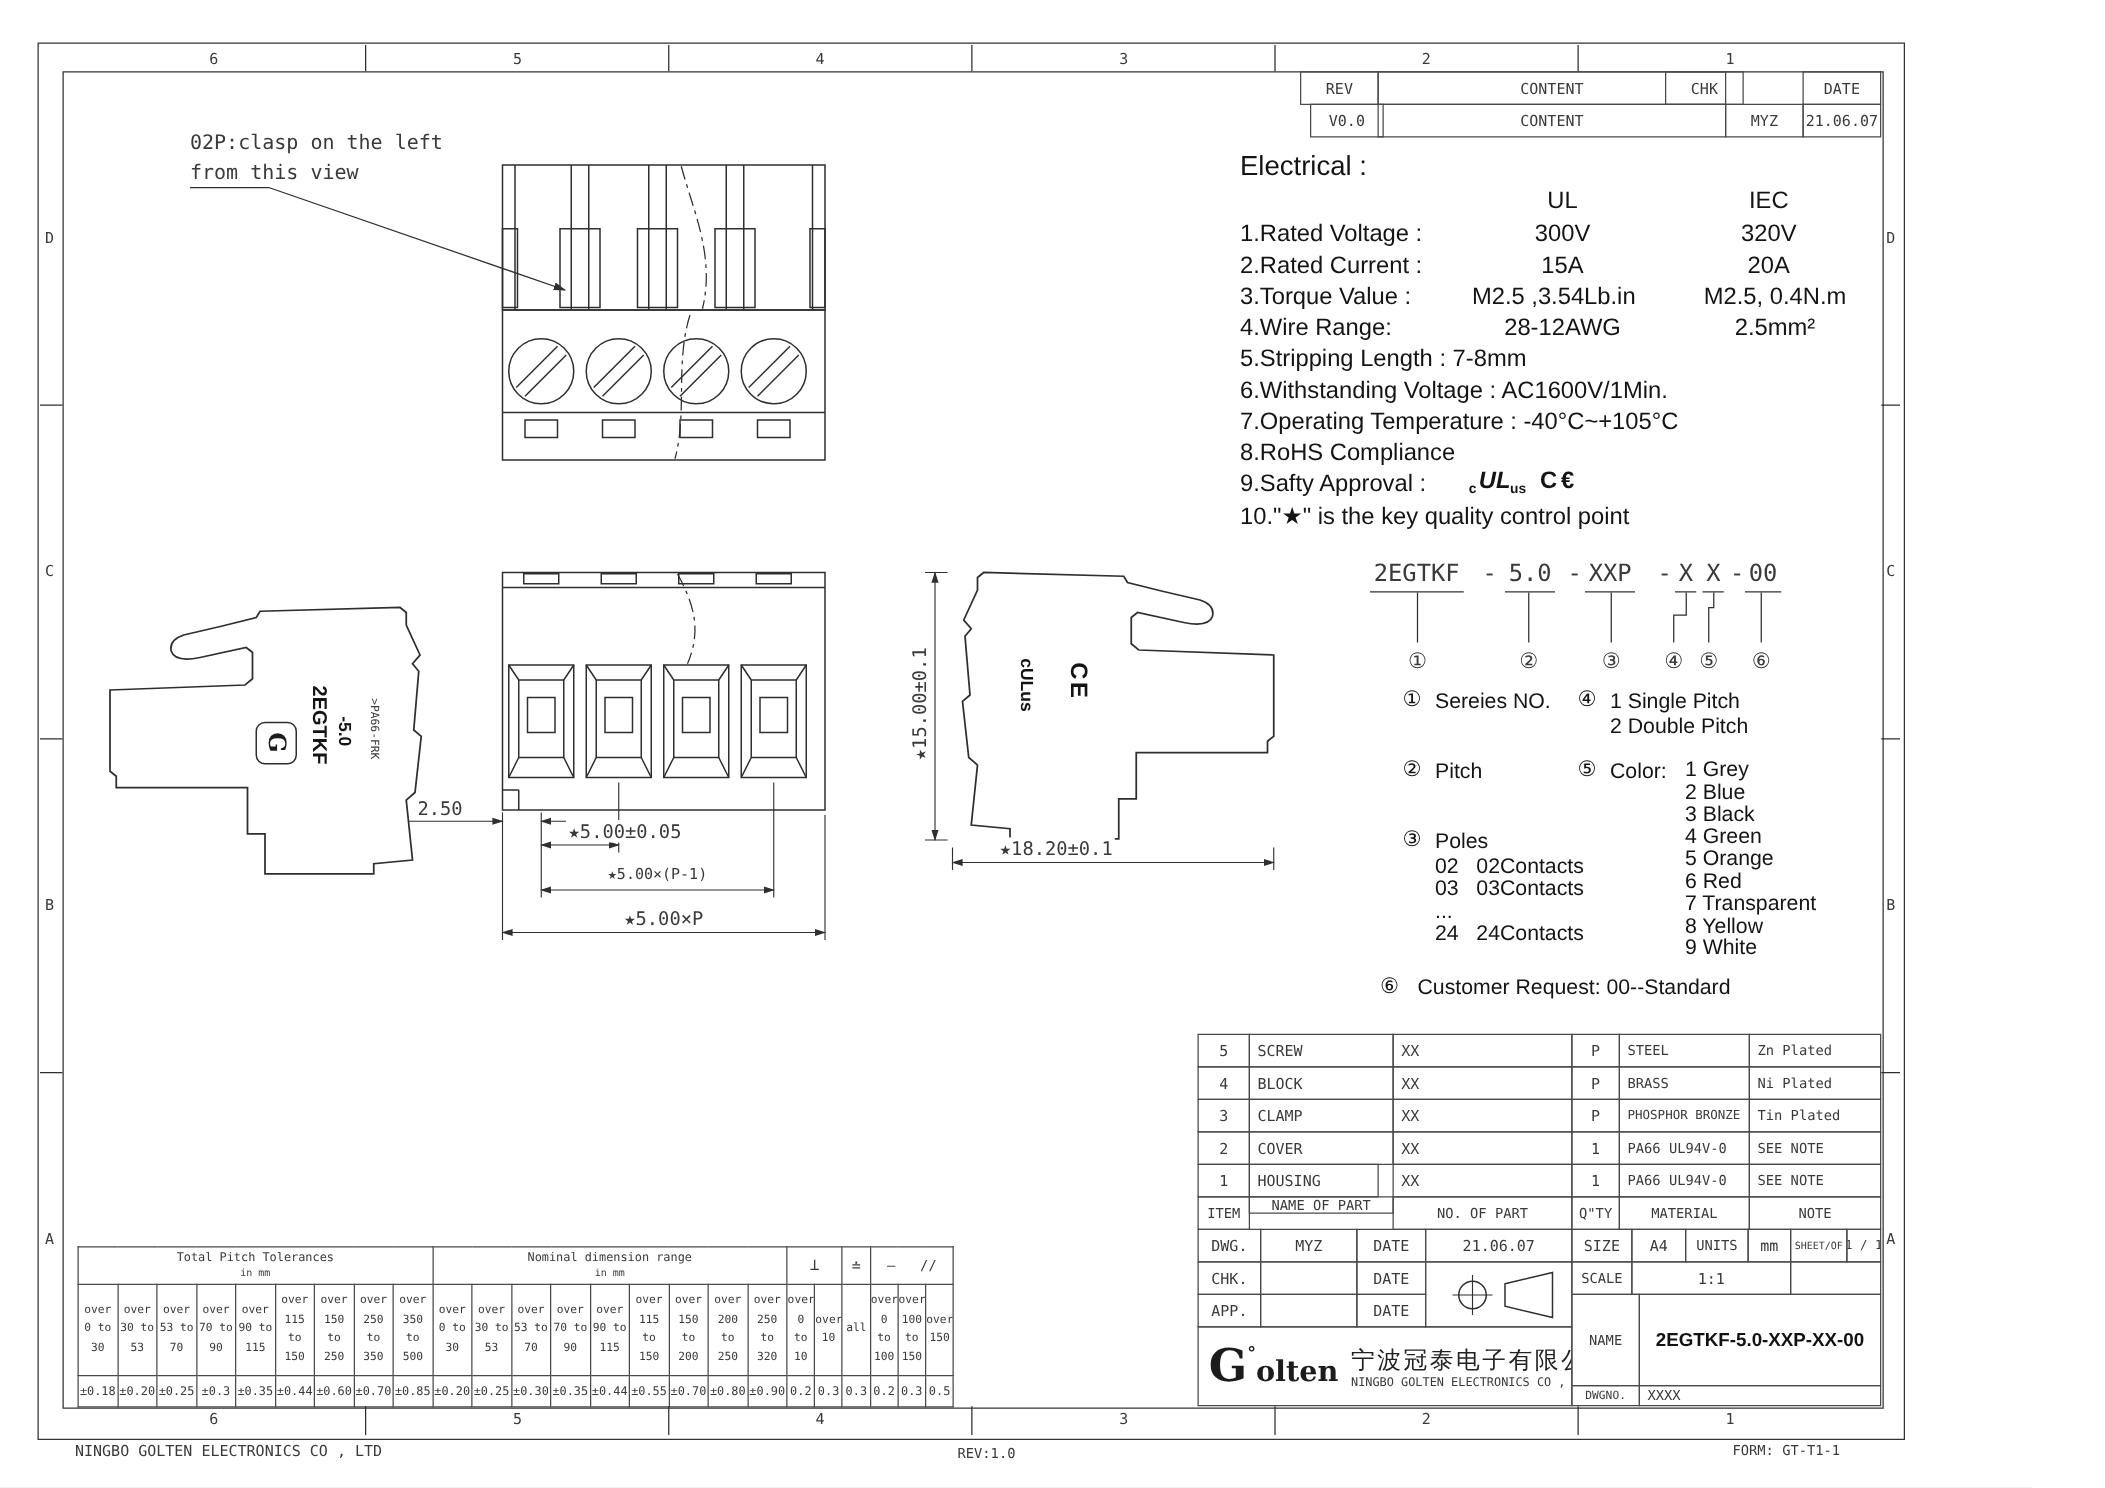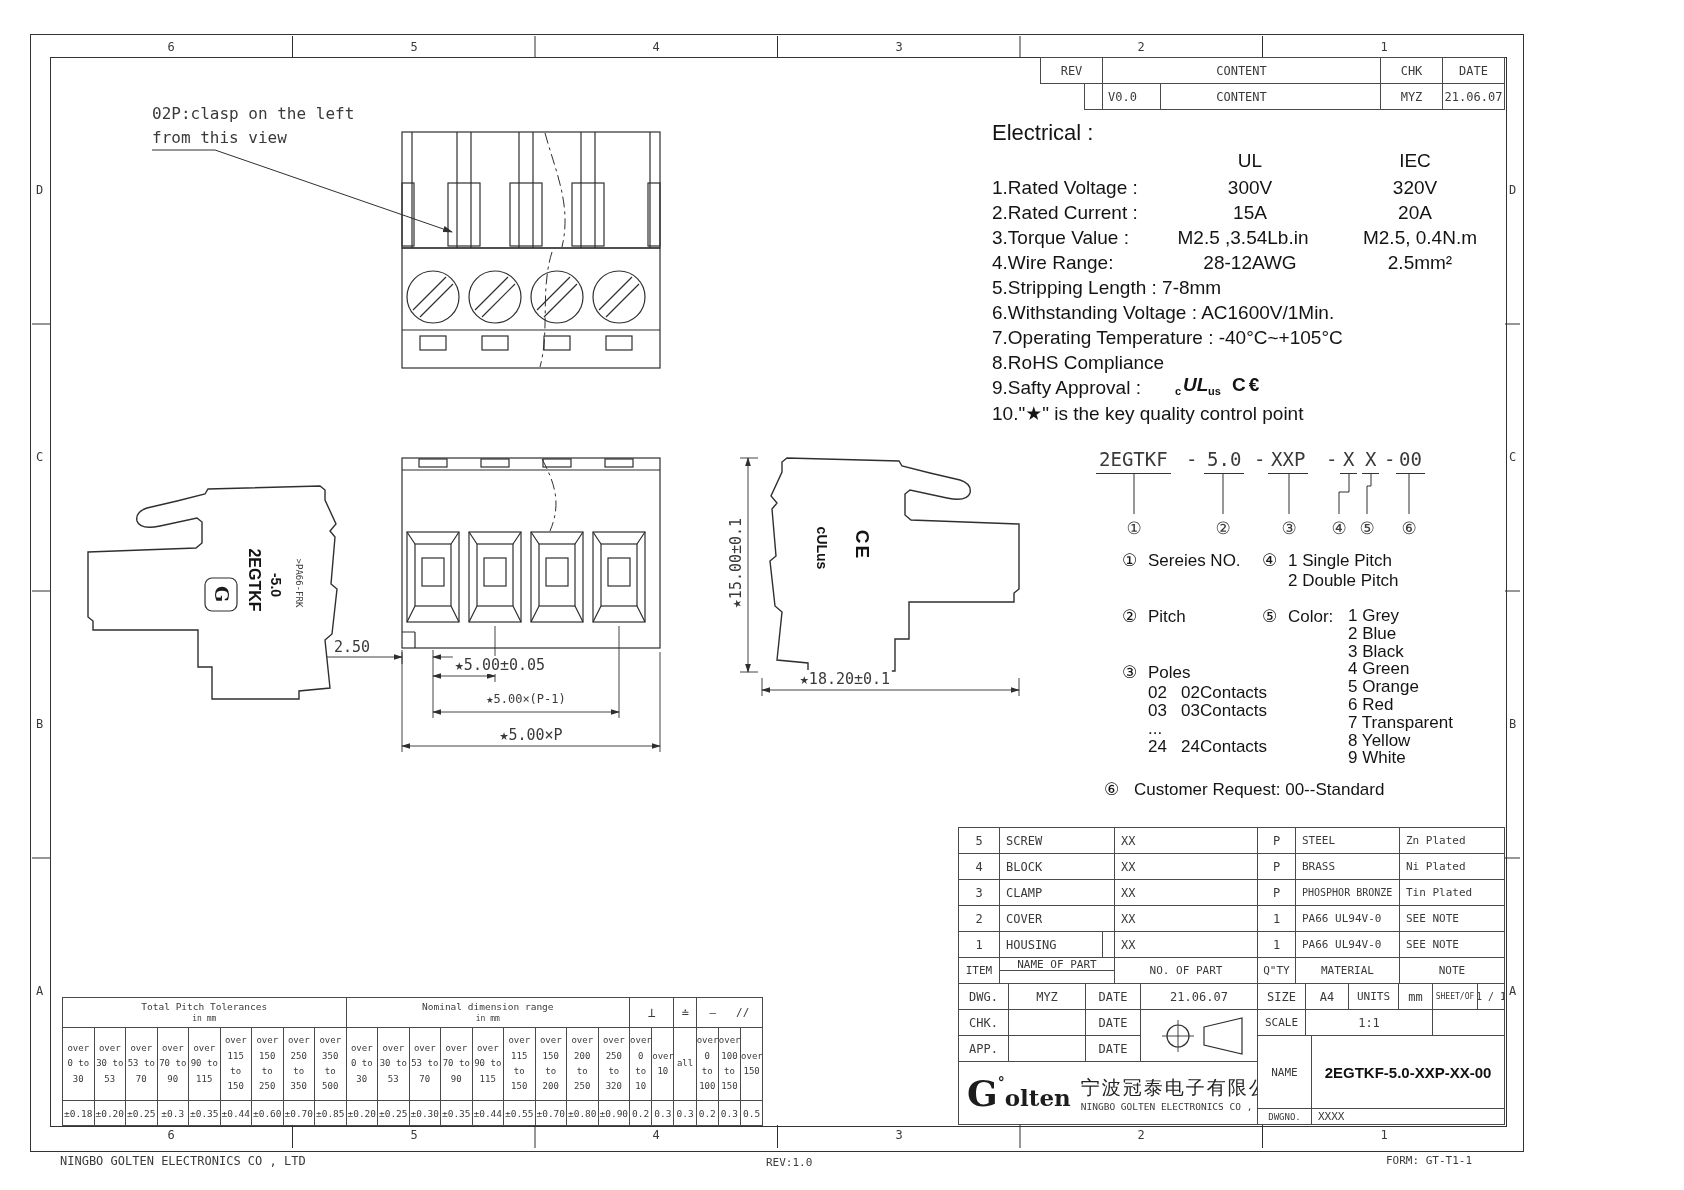--- a/index.html
+++ b/index.html
@@ -61,23 +61,23 @@
   <div class="zoneR" style="left:1509px;top:457px">C</div>
   <div class="zoneR" style="left:1509px;top:724px">B</div>
   <div class="zoneR" style="left:1509px;top:991px">A</div>
 
   <div class="m" style="left:60px;top:1154px;font-size:12px">NINGBO GOLTEN ELECTRONICS CO , LTD</div>
   <div class="m" style="left:766px;top:1156px;font-size:11px">REV:1.0</div>
   <div class="m" style="left:1386px;top:1154px;font-size:11px">FORM: GT-T1-1</div>
 
   <div class="c" style="left:1040px;top:57px;width:63px;height:27px">REV</div>
   <div class="c" style="left:1102px;top:57px;width:279px;height:27px">CONTENT</div>
-  <div class="c" style="left:1380px;top:57px;width:63px;height:27px">CHK</div>
+  <div class="c" style="left:1332px;top:57px;width:63px;height:27px">CHK</div>
   <div class="c" style="left:1442px;top:57px;width:63px;height:27px">DATE</div>
-  <div class="c" style="left:1084px;top:83px;width:77px;height:27px">V0.0</div>
+  <div class="c" style="left:1048px;top:83px;width:59px;height:27px">V0.0</div>
   <div class="c" style="left:1102px;top:83px;width:279px;height:27px">CONTENT</div>
   <div class="c" style="left:1380px;top:83px;width:63px;height:27px">MYZ</div>
   <div class="c" style="left:1442px;top:83px;width:63px;height:27px">21.06.07</div>
 
   <div class="t" style="left:992px;top:120px;font-size:22px">Electrical :</div>
   <div class="t ctr" style="left:1250px;top:150px;font-size:19px">UL</div>
   <div class="t ctr" style="left:1415px;top:150px;font-size:19px">IEC</div>
 
   <div class="t" style="left:992px;top:177px;font-size:19px">1.Rated Voltage :</div>
   <div class="t ctr" style="left:1250px;top:177px;font-size:19px">300V</div>

